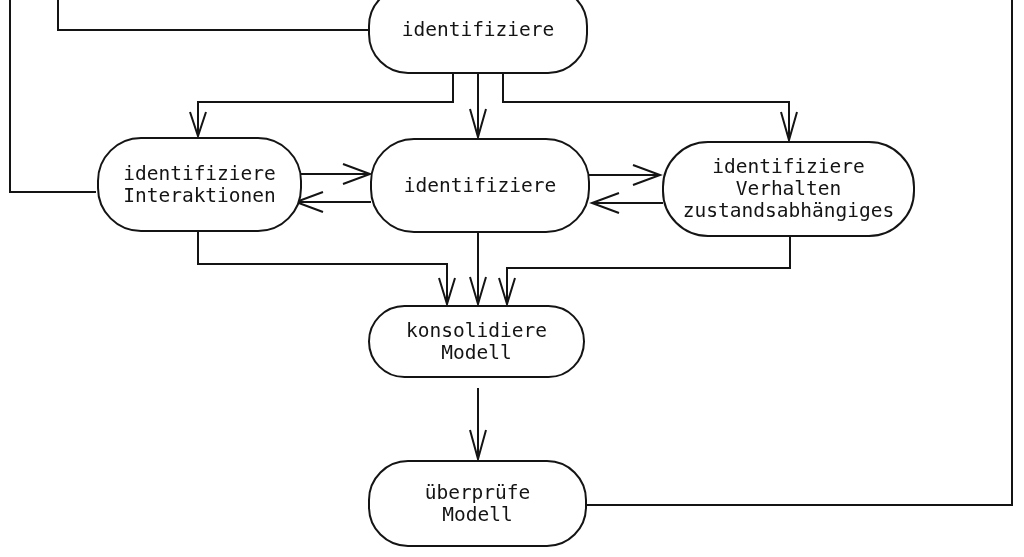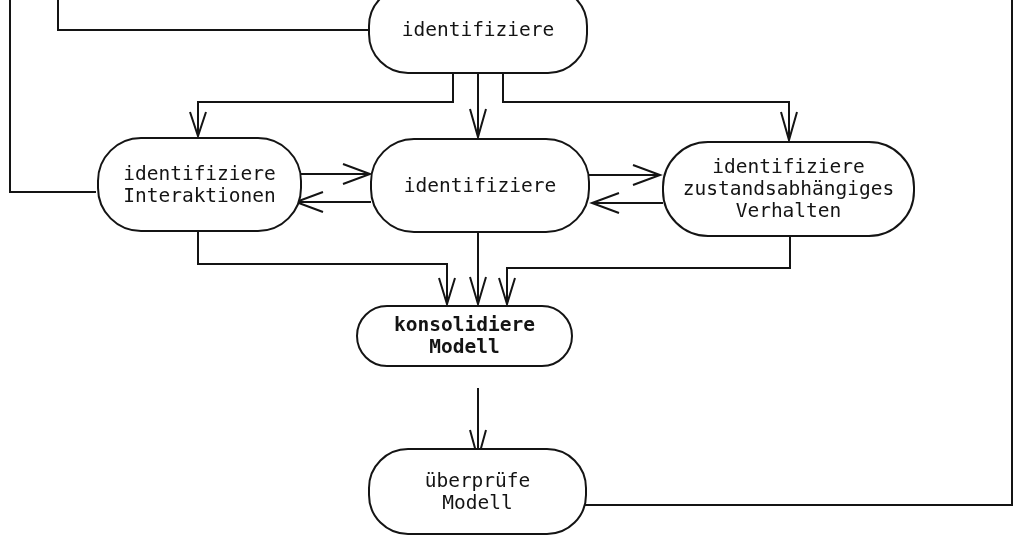--- a/index.html
+++ b/index.html
@@ -89,27 +89,27 @@
     <span>identifiziere</span>
     <span>Interaktionen</span>
   </div>
 
   <div class="node" style="left:370px; top:138px; width:220px; height:95px;">
     <span>identifiziere</span>
   </div>
 
   <div class="node" style="left:662px; top:141px; width:253px; height:96px; border-radius:46px;">
     <span>identifiziere</span>
+    <span>Verhalten</span>
     <span>zustandsabhängiges</span>
-    <span>Verhalten</span>
   </div>
 
-  <div class="node" style="left:356px; top:305px; width:217px; height:62px; border-radius:40px;font-weight:bold;">
+  <div class="node" style="left:368px; top:305px; width:217px; height:73px; border-radius:40px;">
     <span>konsolidiere</span>
     <span>Modell</span>
   </div>
 
-  <div class="node" style="left:368px; top:448px; width:219px; height:87px; border-radius:40px;">
+  <div class="node" style="left:368px; top:460px; width:219px; height:87px; border-radius:40px;">
     <span>überprüfe</span>
     <span>Modell</span>
   </div>
 
 </div>
 
 </body></html>

